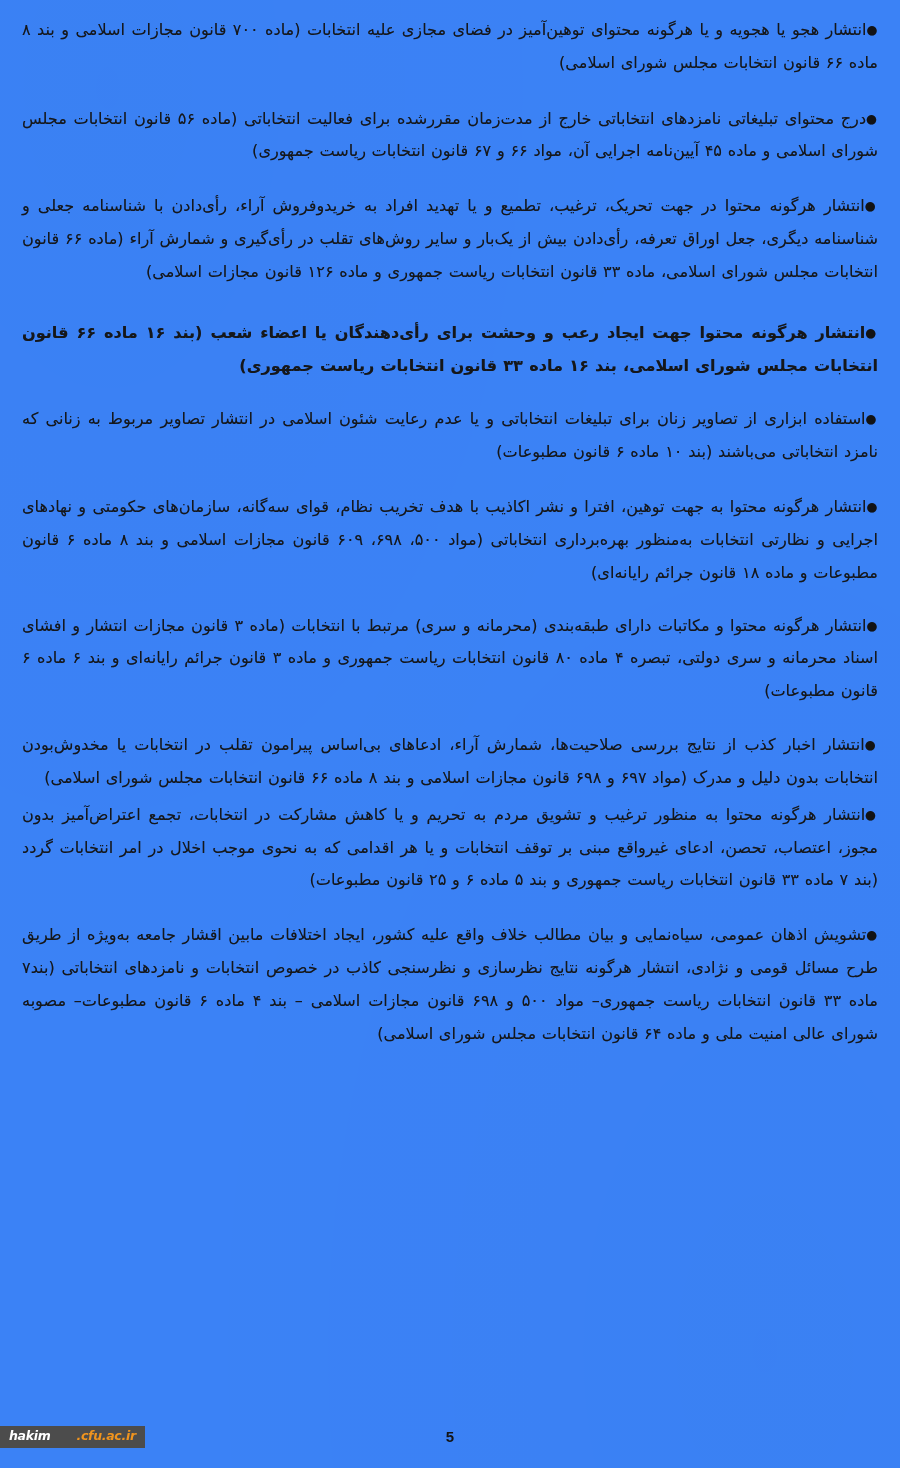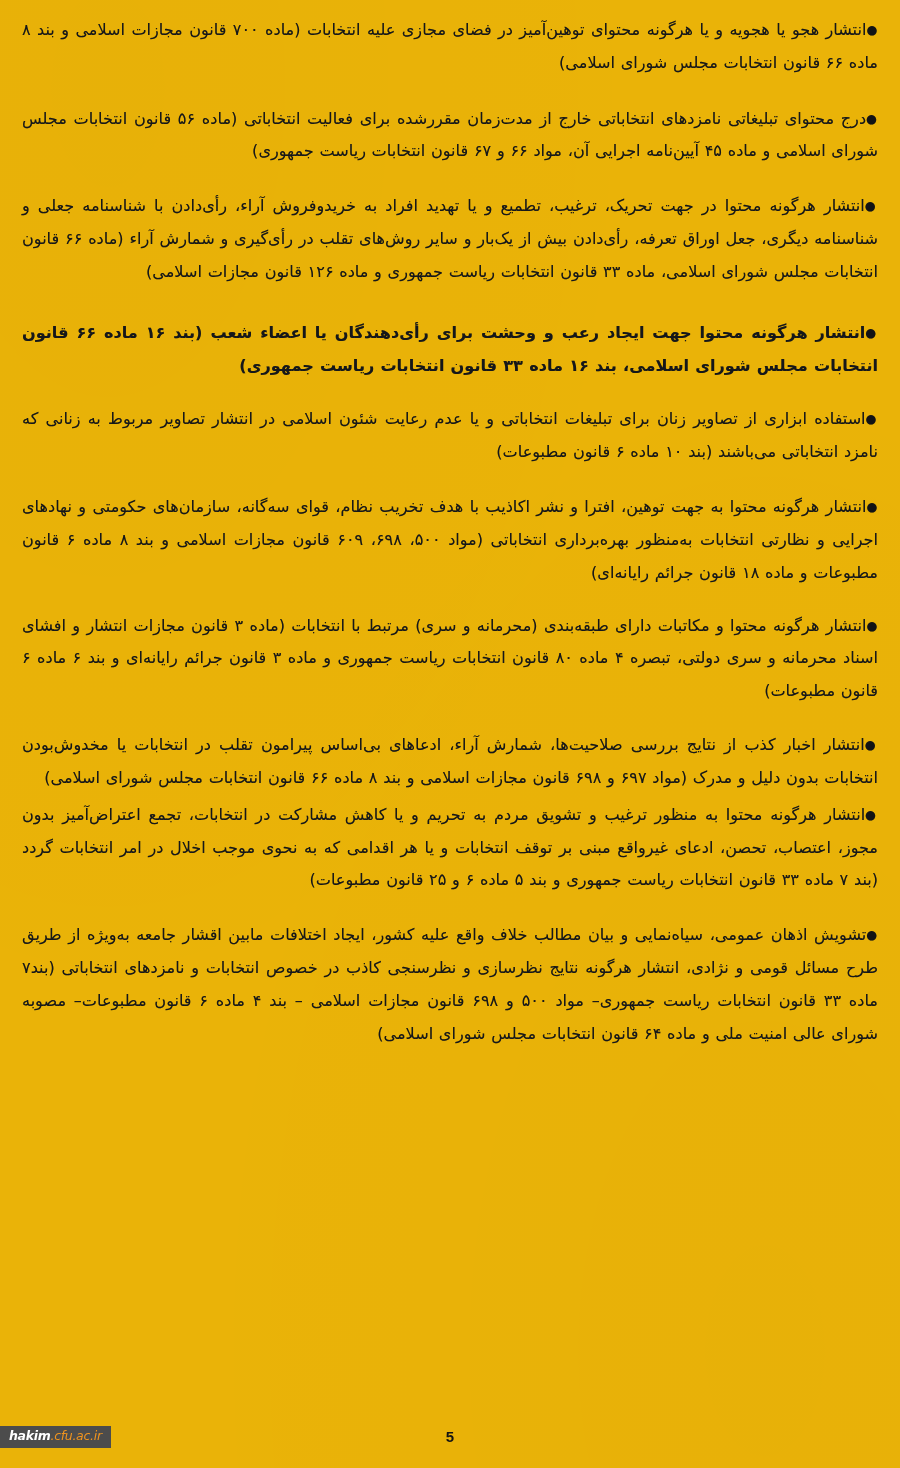--- a/index.html
+++ b/index.html
@@ -12,21 +12,21 @@
     width: 900px;
     height: 1468px;
     position: relative;
     font-family: "DejaVu Sans", "Liberation Sans", sans-serif;
     overflow: hidden;
   }
 
   #page {
     position: absolute;
     inset: 0;
-    background: #eab308;
+    background: #3b82f6;
   }
 
   
   #page::before {
     content: "";
     position: absolute;
     inset: 0;
     background:
       radial-gradient(ellipse at 12% 6%, rgba(0,0,0,0.012), rgba(0,0,0,0) 55%),
       radial-gradient(ellipse at 85% 92%, rgba(0,0,0,0.010), rgba(0,0,0,0) 60%);
@@ -118,24 +118,25 @@
     font-family: "DejaVu Sans", sans-serif;
     font-size: 12.5px;
     font-weight: 700;
     font-style: italic;
     color: #ffffff;
     letter-spacing: -0.3px;
   }
   #watermark .wm-domain {
     font-family: "DejaVu Sans", sans-serif;
     font-size: 12.5px;
-    font-weight: 400;
+    font-weight: 700;
     font-style: italic;
     color: #f0941e;
     letter-spacing: -0.3px;
+    margin-left: 26px;
   }
 </style>
 </head>
 <body>
 
 <div id="page">
 
   <div id="content">
 
     <p class="para p1"><span class="bullet">●</span><span>انتشار هجو یا هجویه و یا هرگونه محتوای توهین‌آمیز در فضای مجازی علیه انتخابات (ماده ۷۰۰ قانون مجازات اسلامی و بند ۸ ماده ۶۶ قانون انتخابات مجلس شورای اسلامی)</span></p>

